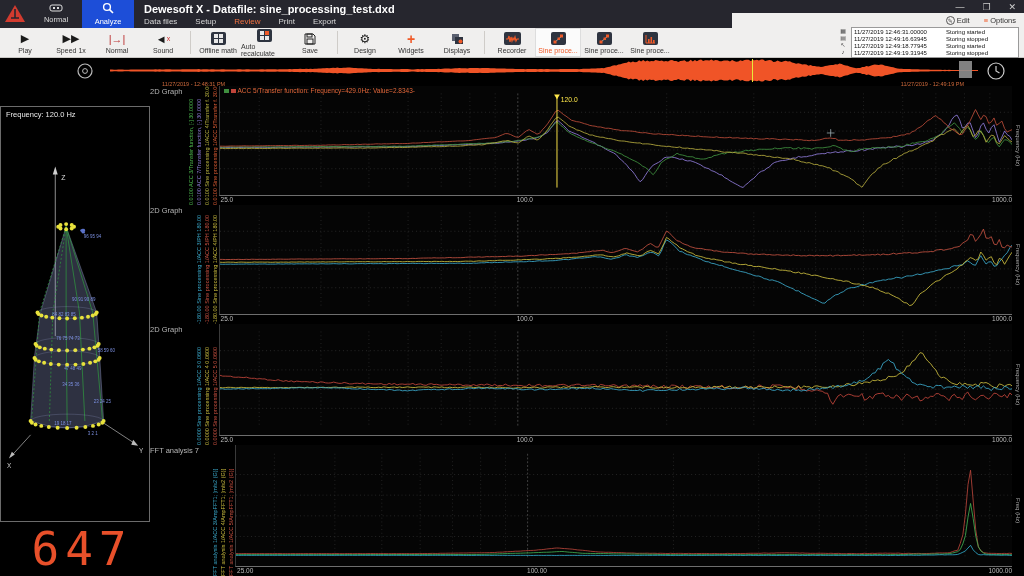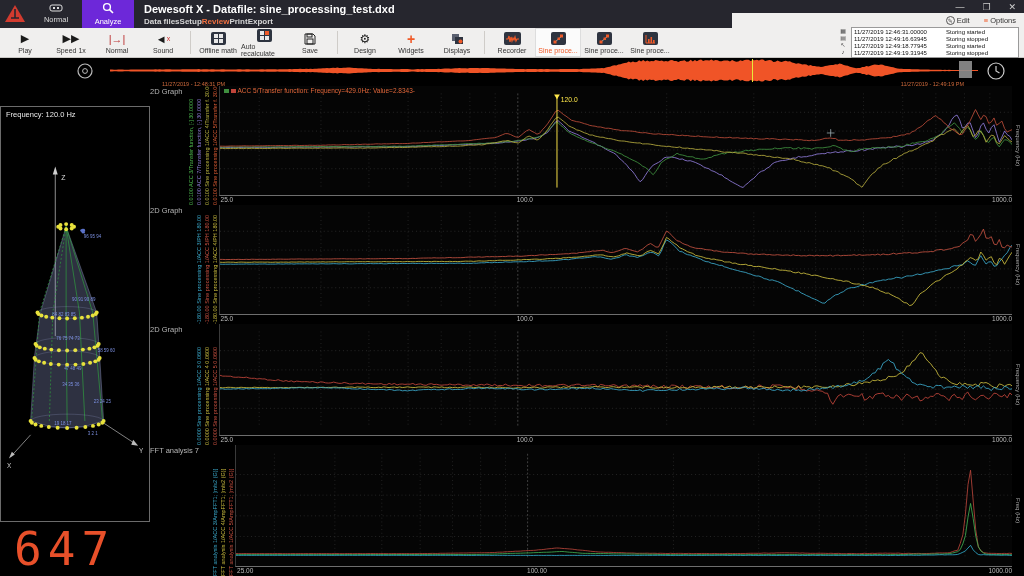--- a/index.html
+++ b/index.html
@@ -5,24 +5,24 @@
   * { box-sizing: border-box; margin: 0; padding: 0; }
   html,body { width:1024px; height:576px; overflow:hidden; background:#000;
     font-family:"Liberation Sans", sans-serif; }
   .app { position:relative; width:1024px; height:576px; background:#000; }
 
   
   .header { position:relative; height:28px; background:#26262e; color:#eee; display:flex; }
   .logo { width:30px; display:flex; align-items:center; justify-content:center; }
   .modebtn { width:52px; display:flex; flex-direction:column; align-items:center; justify-content:center;
     gap:1px; font-size:7.5px; color:#ddd; cursor:default; }
-  .modebtn.active { background:#6d28d9; color:#fff; }
+  .modebtn.active { background:#1d4ed8; color:#fff; }
   .titleblock { display:flex; flex-direction:column; justify-content:space-between; padding:3px 0 2px 10px; }
   .wintitle { font-size:11px; font-weight:bold; color:#fff; }
-  .menus { display:flex; font-size:8px; color:#d6d6d6;font-weight:bold; }
+  .menus { display:flex; gap:18px; font-size:8px; color:#d6d6d6; }
   .menus .mitem.active { color:#f07040; }
   .winctrl { position:absolute; top:0; right:4px; display:flex; gap:10px; font-size:9px; color:#cfcfcf; height:13px; align-items:center; }
   .winctrl span { padding:0 4px; }
   .hdr-right-bg { position:absolute; top:13px; right:0; width:292px; height:15px; background:#f0efee;
     display:flex; align-items:center; justify-content:flex-end; gap:14px; padding-right:8px; font-size:7.5px; color:#333; }
   .hdr-right-bg .opt-ico { color:#f05a28; font-weight:bold; letter-spacing:0; }
   .edit-ico { display:inline-block; width:9px; height:9px; border:1px solid #555; border-radius:50%;
     font-size:6px; line-height:8px; text-align:center; color:#555; margin-right:2px; }
 
   
@@ -51,21 +51,21 @@
   .wcursor { position:absolute; top:0; bottom:0; width:1px; background:#e8e83a; }
   .wtime { position:absolute; font-size:5.5px; color:#cf6a3c; bottom:-1px; }
   .wtime.l { left:162px; } .wtime.r { right:60px; }
 
   
   .content { position:absolute; top:86px; left:0; right:0; bottom:0; display:flex; }
   .leftcol { width:150px; display:flex; flex-direction:column;margin-top:20px; }
   .model-panel { position:relative; height:419px; border:1px solid #6b6b6b; background:#000; }
   .freq-label { position:absolute; top:3px; left:5px; font-size:7.5px; color:#e9e9e9; }
   .model-panel svg { position:absolute; inset:0; width:100%; height:100%; }
-  .counterbox { flex:1; display:flex; align-items:center; }
+  .counterbox { flex:1; display:flex; align-items:center; justify-content:center; }
   .counter { font-family:"DejaVu Sans Mono", monospace; font-size:46px; letter-spacing:6px;
     color:#e8502a; margin-left:14px; }
 
   
   .graphs { flex:1; display:flex; flex-direction:column; background:#000; }
   .graph-panel { display:flex; position:relative; }
   .gtitle { height:11px; text-align:center; font-size:7.5px; color:#b5b5b5; line-height:11px; }
   .gbody { flex:1; display:flex; min-height:0; }
   .ylabels { width:36px; display:flex; justify-content:flex-end; gap:1px; overflow:hidden; }
   .vlab { writing-mode:vertical-rl; transform:rotate(180deg); font-size:5.5px; line-height:7px;

